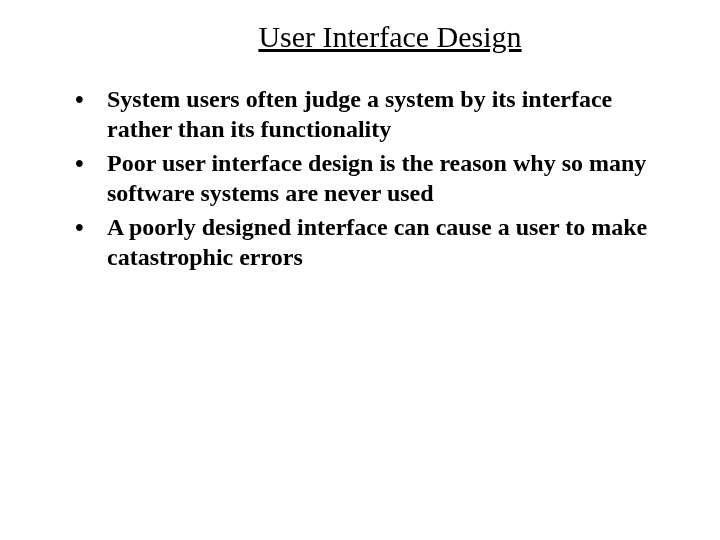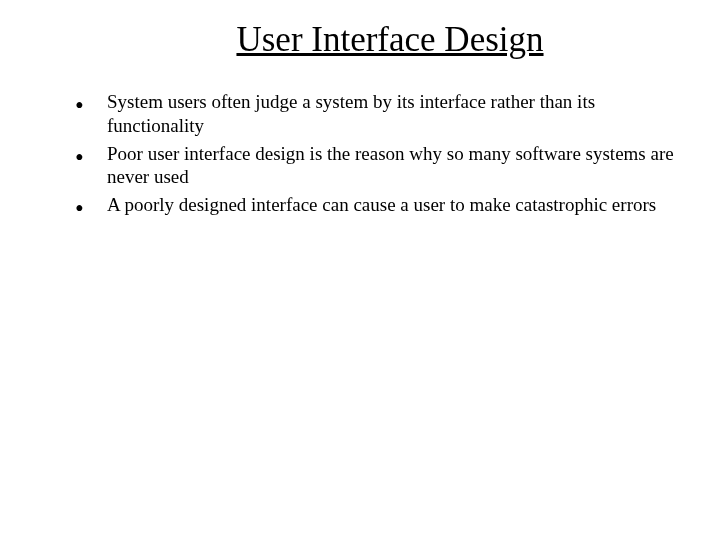--- a/index.html
+++ b/index.html
@@ -10,36 +10,37 @@
     body {
       width: 720px;
       height: 540px;
       background: #ffffff;
       font-family: "Times New Roman", Times, serif;
       color: #000000;
       padding: 20px 40px;
     }
     .title {
       text-align: center;
-      font-size: 35px;
+      font-size: 30px;
       text-decoration: underline;
       margin-bottom: 30px;
       font-weight: normal;
       padding-left: 60px;
     }
     .bullet-list {
       list-style: none;
       padding-left: 35px;
     }
     .bullet-item {
       position: relative;
-      font-size: 19px;
+      font-size: 24px;
       line-height: 1.25;
       margin-bottom: 4px;
       padding-left: 32px;
+      font-weight: bold;
     }
     .bullet-item::before {
       content: "•";
       position: absolute;
       left: 0;
       top: 0;
       font-size: 25px;
     }
   </style>
 </head>

